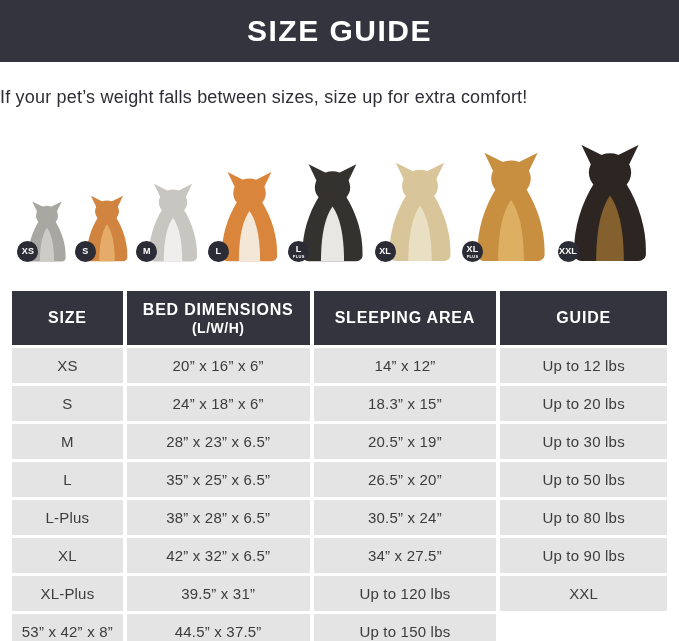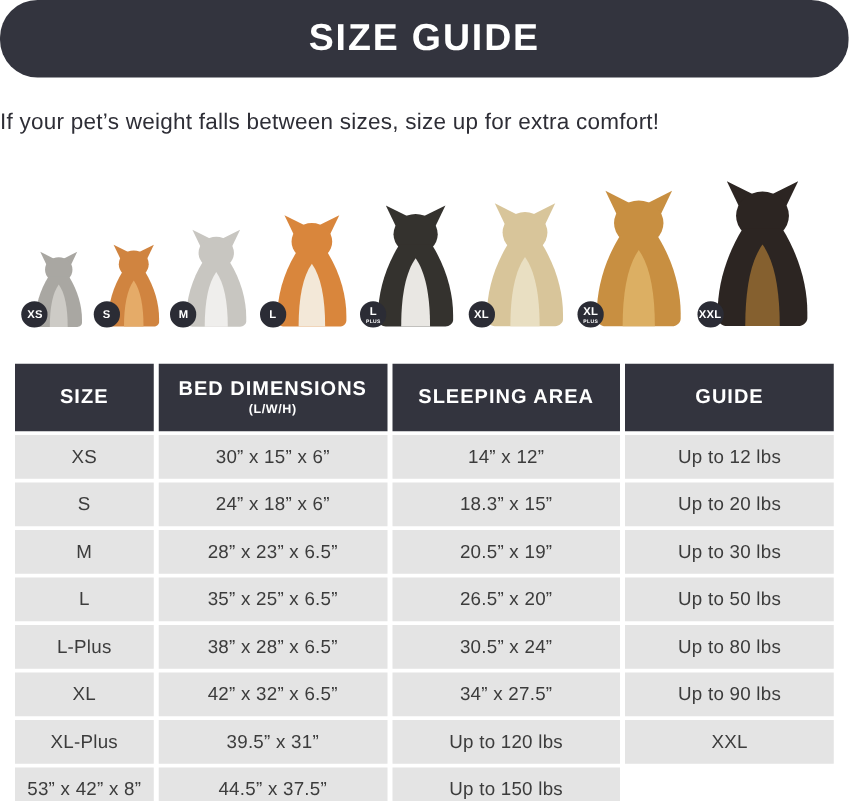--- a/index.html
+++ b/index.html
@@ -9,21 +9,21 @@
     font-family:"Liberation Sans", sans-serif;
     overflow:hidden;
     color:#3c3c3c;
   }
   .page{width:679px;height:641px;position:relative;}
 
   
   .topbar{
     height:62px;
     background:#33343e;
-    display:flex;align-items:center;justify-content:center;border-radius:30px;
+    display:flex;align-items:center;justify-content:center;
   }
   .topbar h1{
     margin:0;color:#ffffff;
     font-size:30px;font-weight:bold;letter-spacing:1.5px;
   }
 
   
   .subtitle{
     margin:25px 0 0 0;
     text-align:left;
@@ -65,21 +65,21 @@
     display:flex;align-items:center;justify-content:center;
     font-size:15px;color:#3c3c3c;
     letter-spacing:0.2px;
   }
   .th{
     background:#33343e;color:#ffffff;
     height:54px;
     flex-direction:column;
     font-weight:bold;font-size:16px;letter-spacing:0.8px;
   }
-  .th .sub{font-size:10px;font-weight:bold;letter-spacing:0.5px;margin-top:1px;}
+  .th .sub{font-size:14px;font-weight:bold;letter-spacing:0.5px;margin-top:1px;}
 </style>
 </head>
 <body>
 
 <svg width="0" height="0" style="position:absolute" aria-hidden="true">
   <defs>
     <g id="pet-shape">
       <path class="p-ear" d="M31 28 L19 3 L47 17 Z"></path>
       <path class="p-ear" d="M69 28 L81 3 L53 17 Z"></path>
       <ellipse class="p-body" cx="50" cy="33" rx="23" ry="21"></ellipse>
@@ -185,21 +185,21 @@
       <span class="sub">(L/W/H)</span>
     </div>
     <div class="cell th">
       <span>SLEEPING AREA</span>
     </div>
     <div class="cell th">
       <span>GUIDE</span>
     </div>
 
     <div class="cell">XS</div>
-    <div class="cell">30” x 15” x 6”</div>
+    <div class="cell">20” x 16” x 6”</div>
     <div class="cell">14” x 12”</div>
     <div class="cell">Up to 12 lbs</div>
 
     <div class="cell">S</div>
     <div class="cell">24” x 18” x 6”</div>
     <div class="cell">18.3” x 15”</div>
     <div class="cell">Up to 20 lbs</div>
 
     <div class="cell">M</div>
     <div class="cell">28” x 23” x 6.5”</div>

